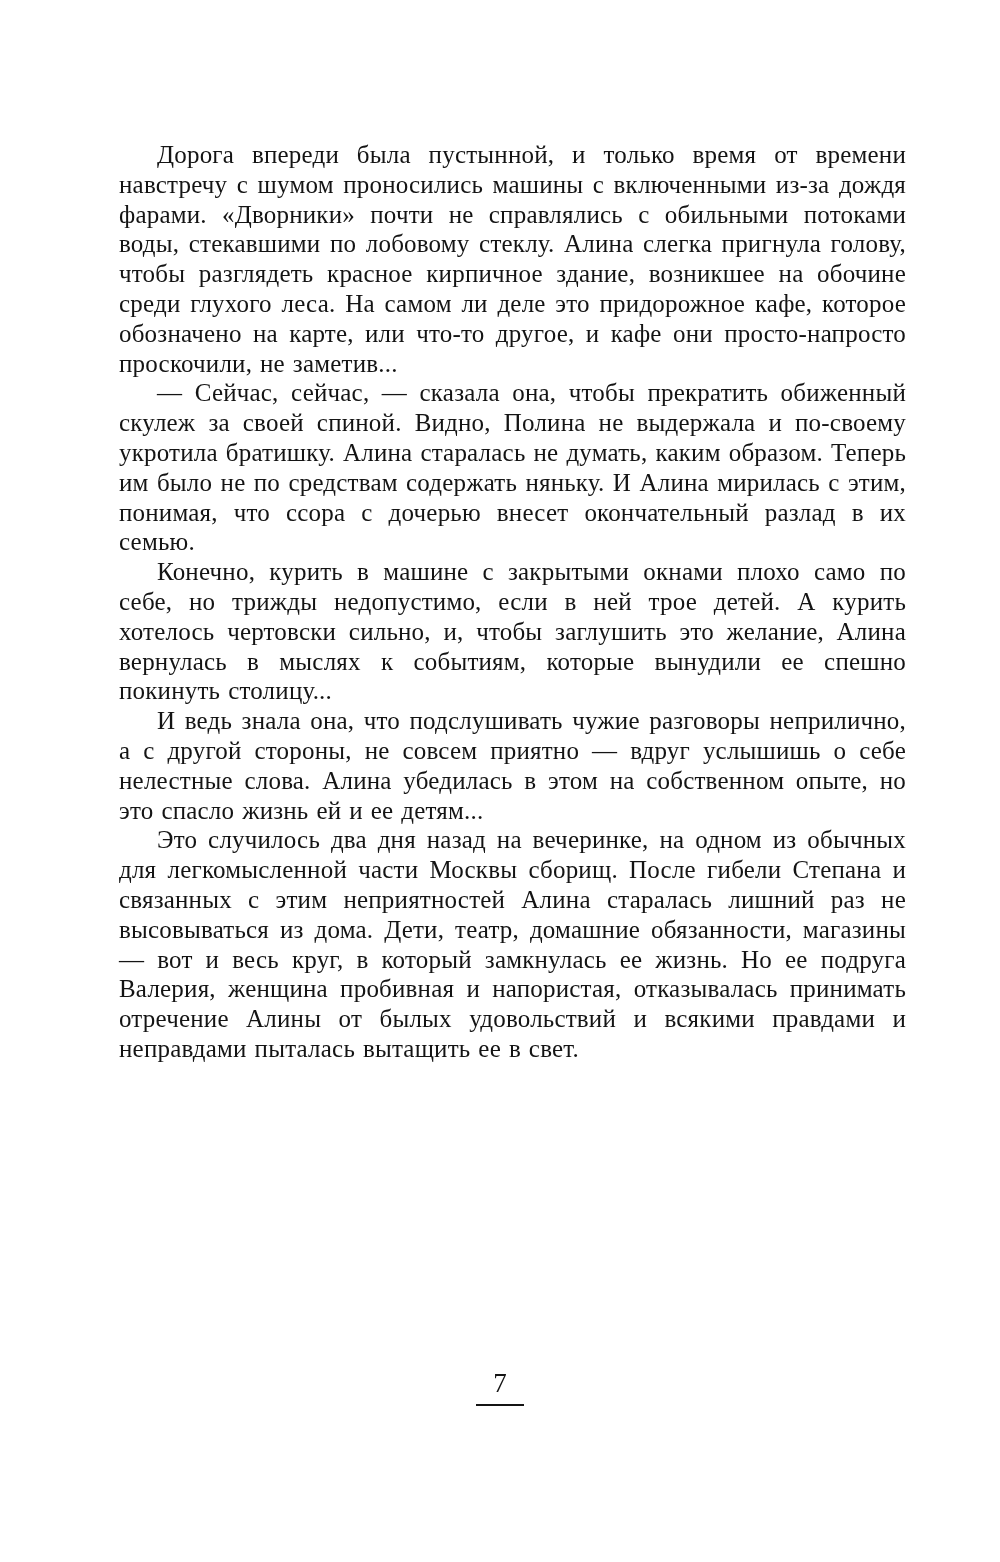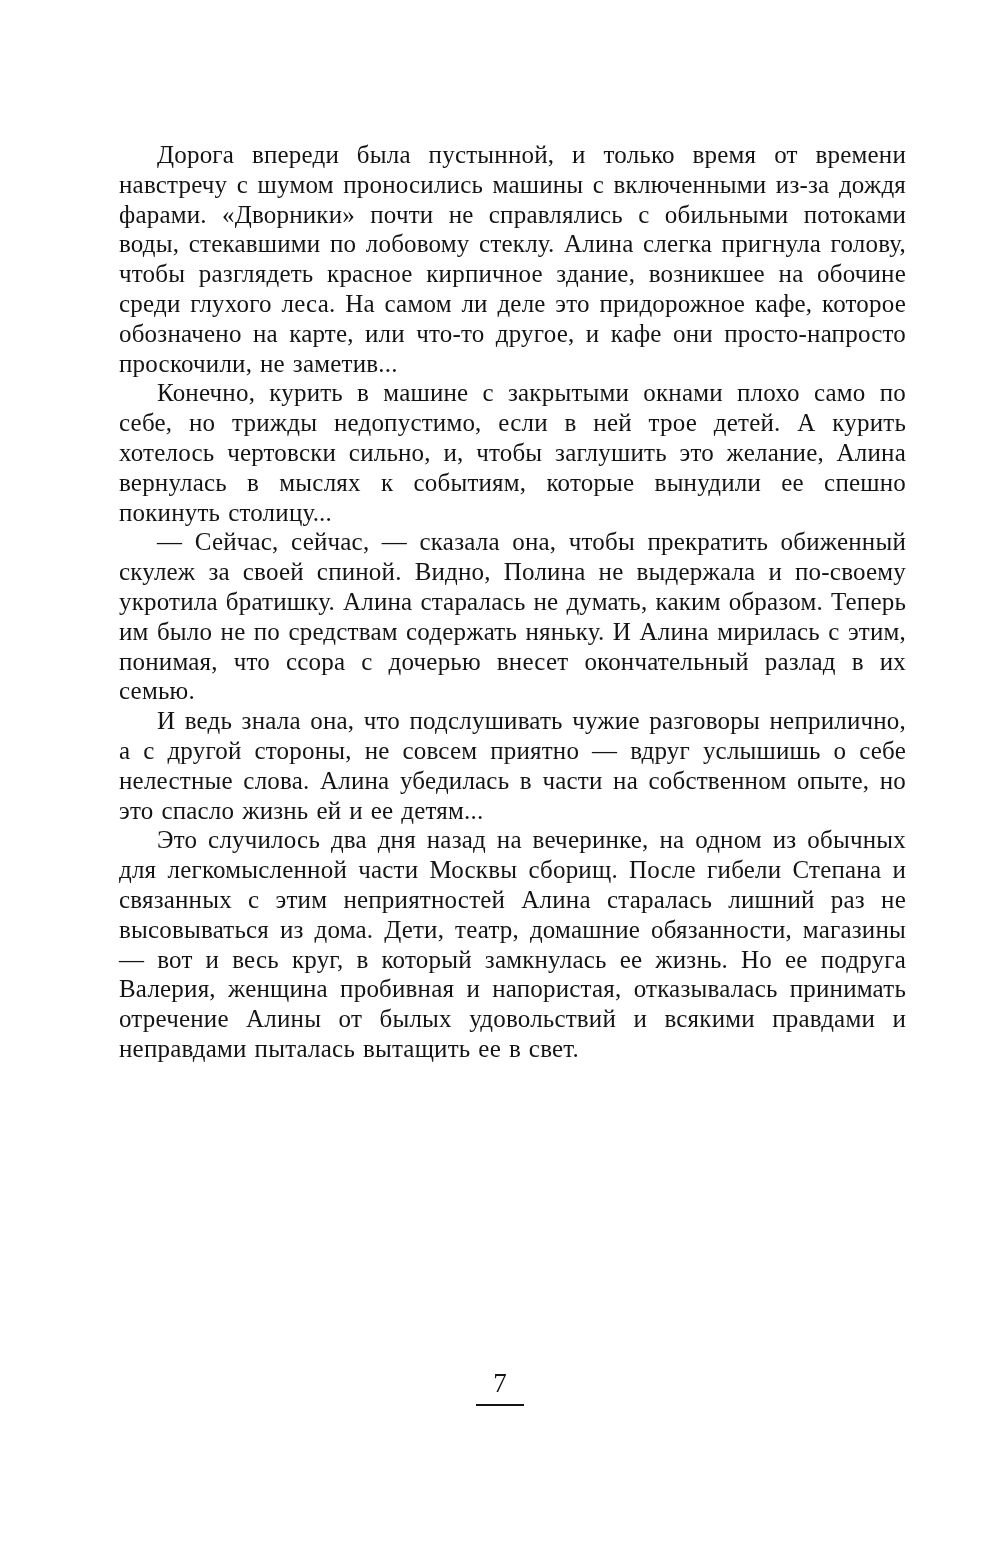--- a/index.html
+++ b/index.html
@@ -54,22 +54,22 @@
     border-bottom: 2px solid #141414;
     margin: 6px auto 0 auto;
   }
 </style>
 </head>
 <body>
 
 <div class="book-page">
   <div class="text-block">
     <p class="para">Дорога впереди была пустынной, и только время от времени навстречу с шумом проносились машины с включенными из-за дождя фарами. «Дворники» почти не справлялись с обильными потоками воды, стекавшими по лобовому стеклу. Алина слегка пригнула голову, чтобы разглядеть красное кирпичное здание, возникшее на обочине среди глухого леса. На самом ли деле это придорожное кафе, которое обозначено на карте, или что-то другое, и кафе они просто-напросто проскочили, не заметив...</p>
+    <p class="para">— Сейчас, сейчас, — сказала она, чтобы прекратить обиженный скулеж за своей спиной. Видно, Полина не выдержала и по-своему укротила братишку. Алина старалась не думать, каким образом. Теперь им было не по средствам содержать няньку. И Алина мирилась с этим, понимая, что ссора с дочерью внесет окончательный разлад в их семью.</p>
     <p class="para">Конечно, курить в машине с закрытыми окнами плохо само по себе, но трижды недопустимо, если в ней трое детей. А курить хотелось чертовски сильно, и, чтобы заглушить это желание, Алина вернулась в мыслях к событиям, которые вынудили ее спешно покинуть столицу...</p>
-    <p class="para">— Сейчас, сейчас, — сказала она, чтобы прекратить обиженный скулеж за своей спиной. Видно, Полина не выдержала и по-своему укротила братишку. Алина старалась не думать, каким образом. Теперь им было не по средствам содержать няньку. И Алина мирилась с этим, понимая, что ссора с дочерью внесет окончательный разлад в их семью.</p>
-    <p class="para">И ведь знала она, что подслушивать чужие разговоры неприлично, а с другой стороны, не совсем приятно — вдруг услышишь о себе нелестные слова. Алина убедилась в части на собственном опыте, но это спасло жизнь ей и ее детям...</p>
+    <p class="para">И ведь знала она, что подслушивать чужие разговоры неприлично, а с другой стороны, не совсем приятно — вдруг услышишь о себе нелестные слова. Алина убедилась в этом на собственном опыте, но это спасло жизнь ей и ее детям...</p>
     <p class="para">Это случилось два дня назад на вечеринке, на одном из обычных для легкомысленной части Москвы сборищ. После гибели Степана и связанных с этим неприятностей Алина старалась лишний раз не высовываться из дома. Дети, театр, домашние обязанности, магазины — вот и весь круг, в который замкнулась ее жизнь. Но ее подруга Валерия, женщина пробивная и напористая, отказывалась принимать отречение Алины от былых удовольствий и всякими правдами и неправдами пыталась вытащить ее в свет.</p>
   </div>
   <div class="footer">
     <div class="page-number">7</div>
     <div class="page-number-rule"></div>
   </div>
 </div>
 
 </body></html>

